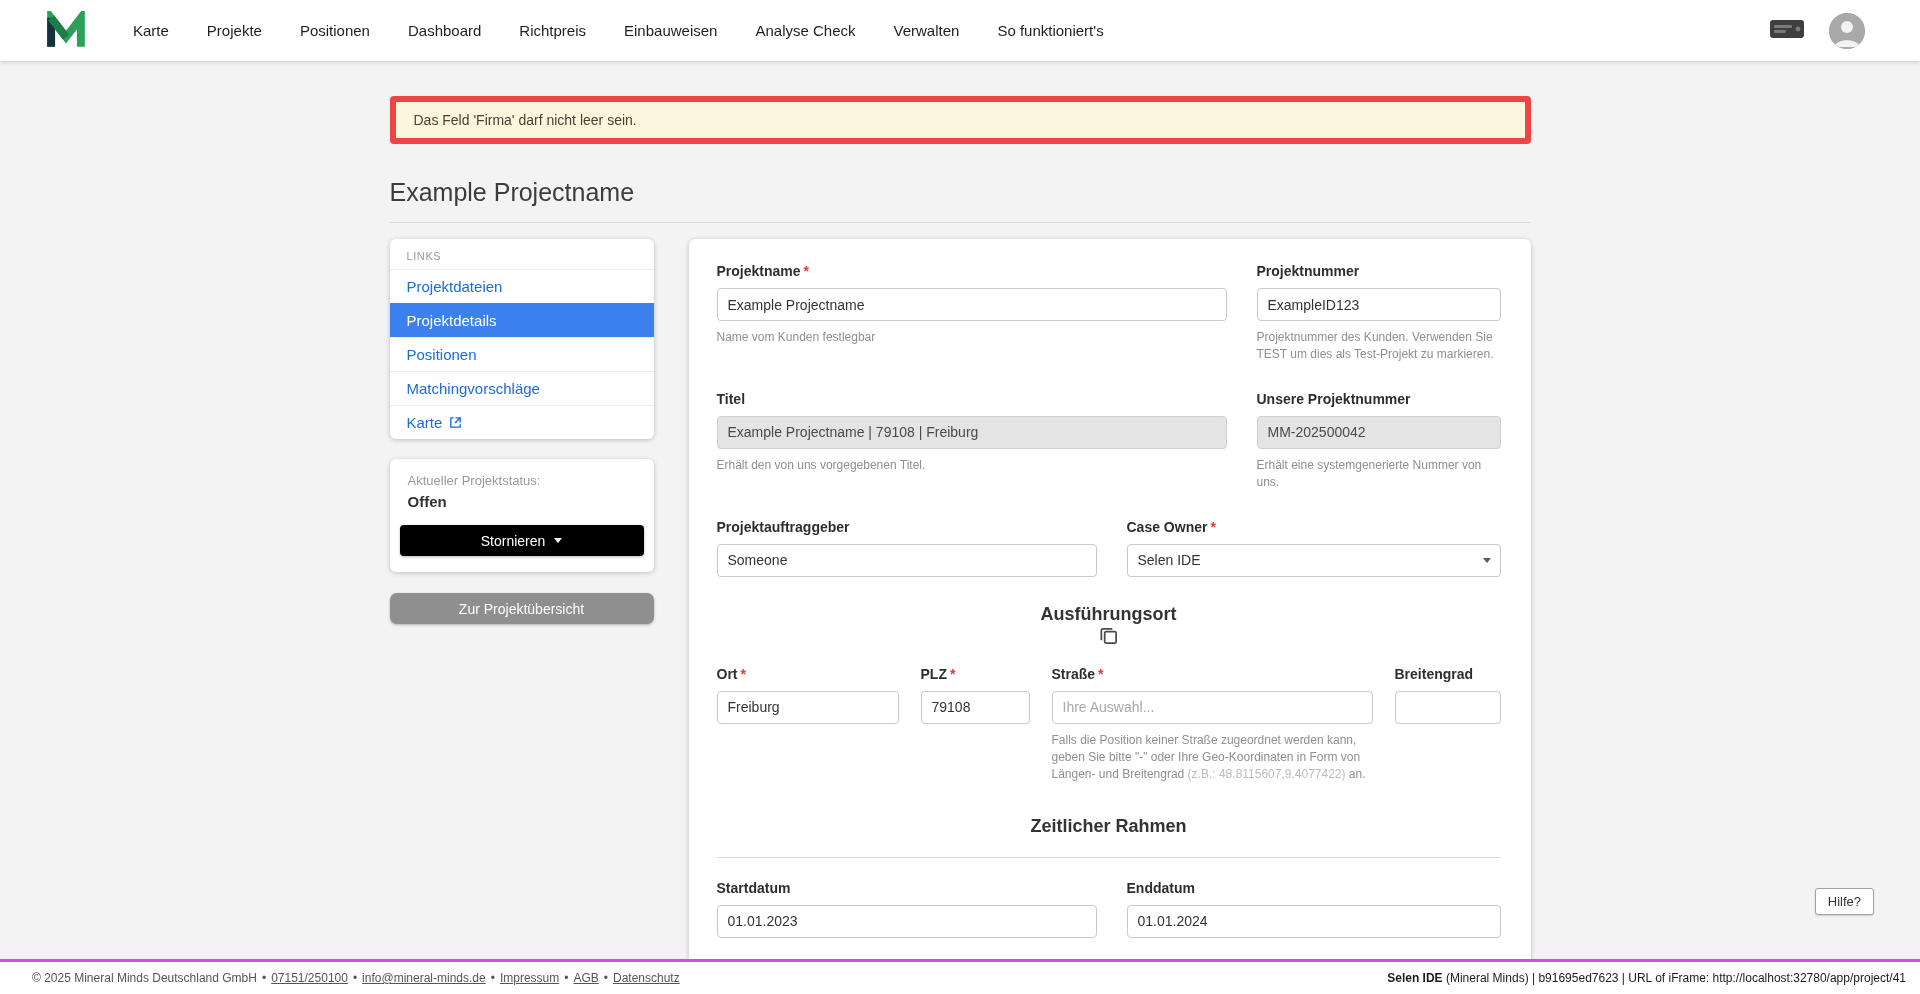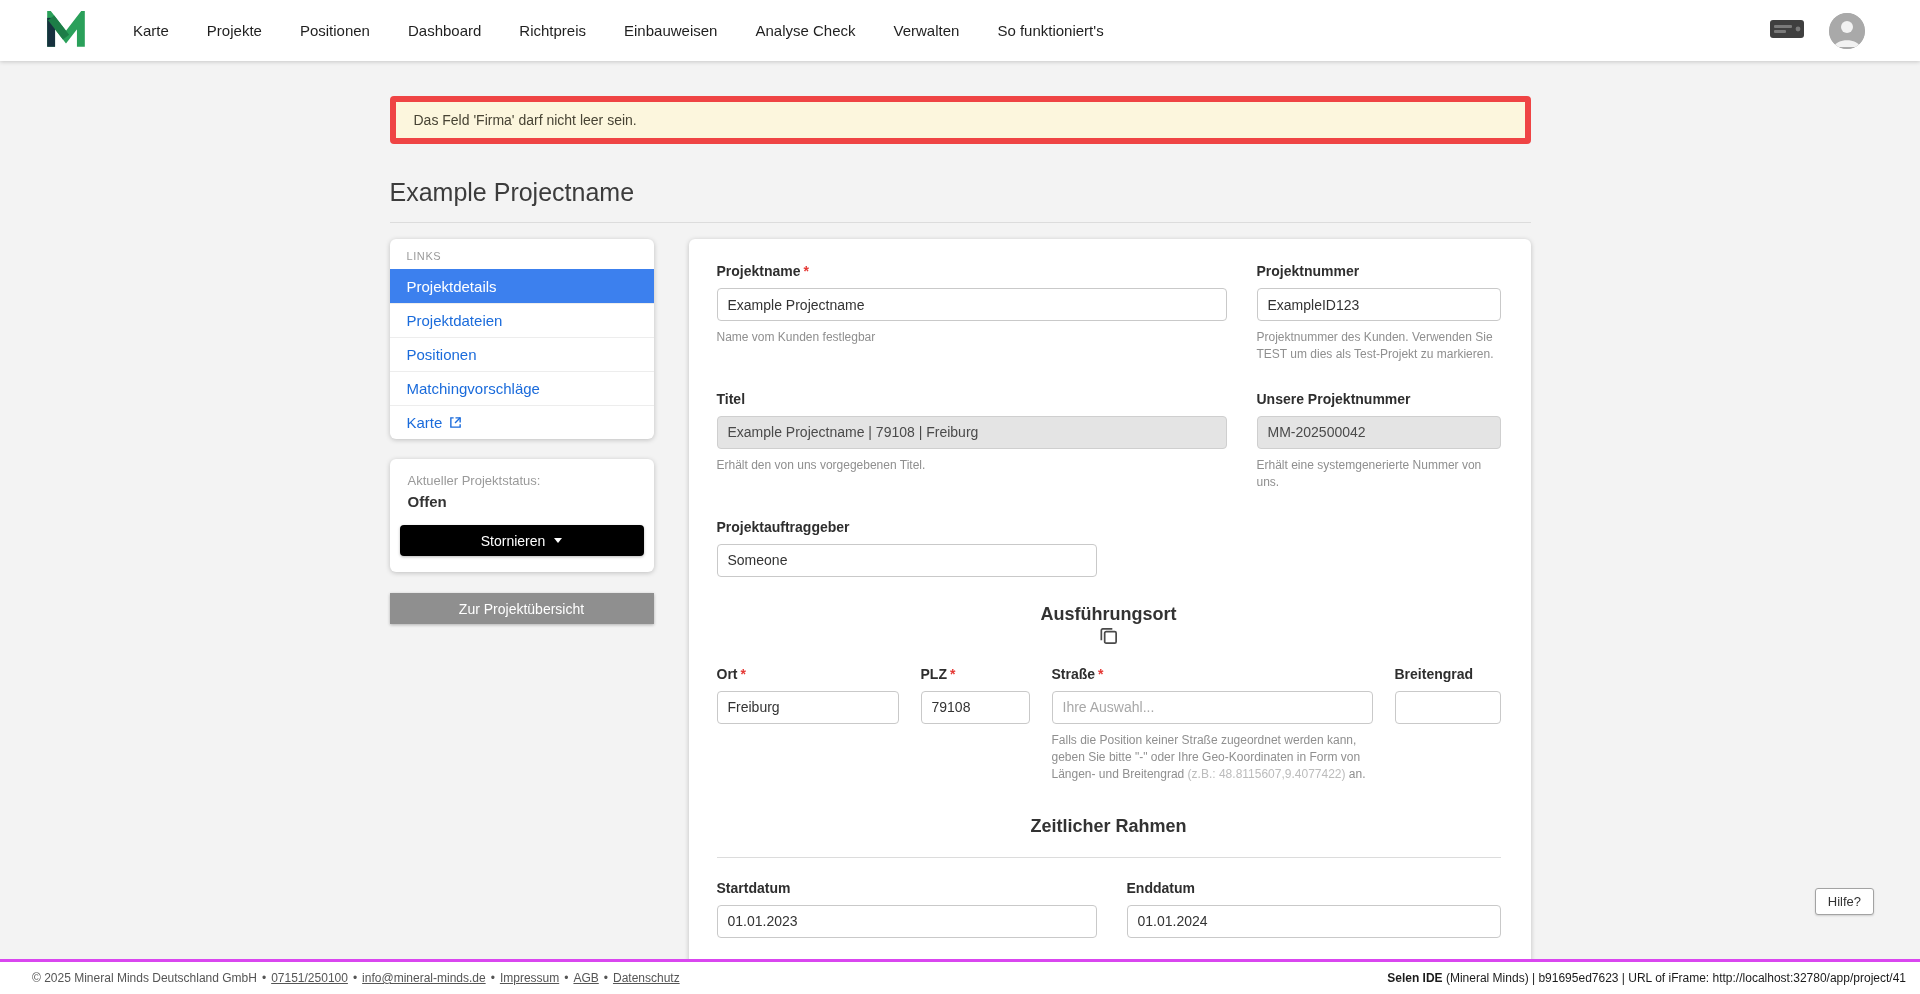--- a/index.html
+++ b/index.html
@@ -73,21 +73,21 @@
     box-shadow: 0 1px 3px rgba(0,0,0,.28);
     display: flex; align-items: center; justify-content: center; gap: 9px;
   }
   .caret-down {
     width: 0; height: 0;
     border-left: 4px solid transparent; border-right: 4px solid transparent;
     border-top: 5px solid #fff;
   }
   .btn-back {
     margin-top: 21px; width: 100%; height: 31px;
-    background: #8f8f8f; color: #fff; border: none; border-radius: 0;
+    background: #8f8f8f; color: #fff; border: none; border-radius: 7px;
     font-size: 14px; font-family: inherit; cursor: pointer;
     box-shadow: 0 1px 3px rgba(0,0,0,.28);
   }
 
   
   .main-card { flex: 1; padding: 24px 30px 30px 28px; }
   .form-row { display: flex; gap: 30px; margin-bottom: 27px; }
   .fcol-main { width: 510px; flex-shrink: 0; }
   .fcol-side { flex: 1; min-width: 0; }
   .half { width: 380px; flex-shrink: 0; }
@@ -200,25 +200,25 @@
 
   <h1 class="page-title">Example Projectname</h1>
   <hr class="title-rule">
 
   <div class="content-row">
 
     <aside class="sidecol">
 
       <div class="card links-card">
         <div class="links-header">LINKS</div>
+        <div class="link-item">
+          <span>Projektdateien</span>
+        </div>
         <div class="link-item active">
           <span>Projektdetails</span>
-        </div>
-        <div class="link-item">
-          <span>Projektdateien</span>
         </div>
         <div class="link-item">
           <span>Positionen</span>
         </div>
         <div class="link-item">
           <span>Matchingvorschläge</span>
         </div>
         <div class="link-item">
           <span>Karte</span>
           <span class="ext-icon">
@@ -271,20 +271,31 @@
           <input class="tinput" type="text" disabled="" value="MM-202500042" style="">
           <div class="help">Erhält eine systemgenerierte Nummer von uns.</div>
         </div>
       </div>
 
       <div class="form-row">
         <div class="half">
           <label class="flabel">Projektauftraggeber</label>
           <input class="tinput" type="text" value="Someone" style="">
         </div>
+        <div class="half-flex">
+          <label class="flabel">
+            <span>Case Owner</span><span class="req">*</span>
+          </label>
+          <div class="select-wrap">
+            <div class="select-box">
+              <span>Selen IDE</span>
+            </div>
+            <span class="select-caret"></span>
+          </div>
+        </div>
       </div>
 
       <div class="section-head">
         <div class="section-title">Ausführungsort</div>
         <span class="copy-icon">
           <svg width="21" height="21" viewBox="0 0 22 22">
             <rect x="7" y="7" width="12" height="12" rx="1.5" fill="none" stroke="#4a4a4a" stroke-width="1.8"></rect>
             <path d="M15 4 H5 a1.5 1.5 0 0 0 -1.5 1.5 V16" fill="none" stroke="#4a4a4a" stroke-width="1.8"></path>
           </svg>
         </span>

